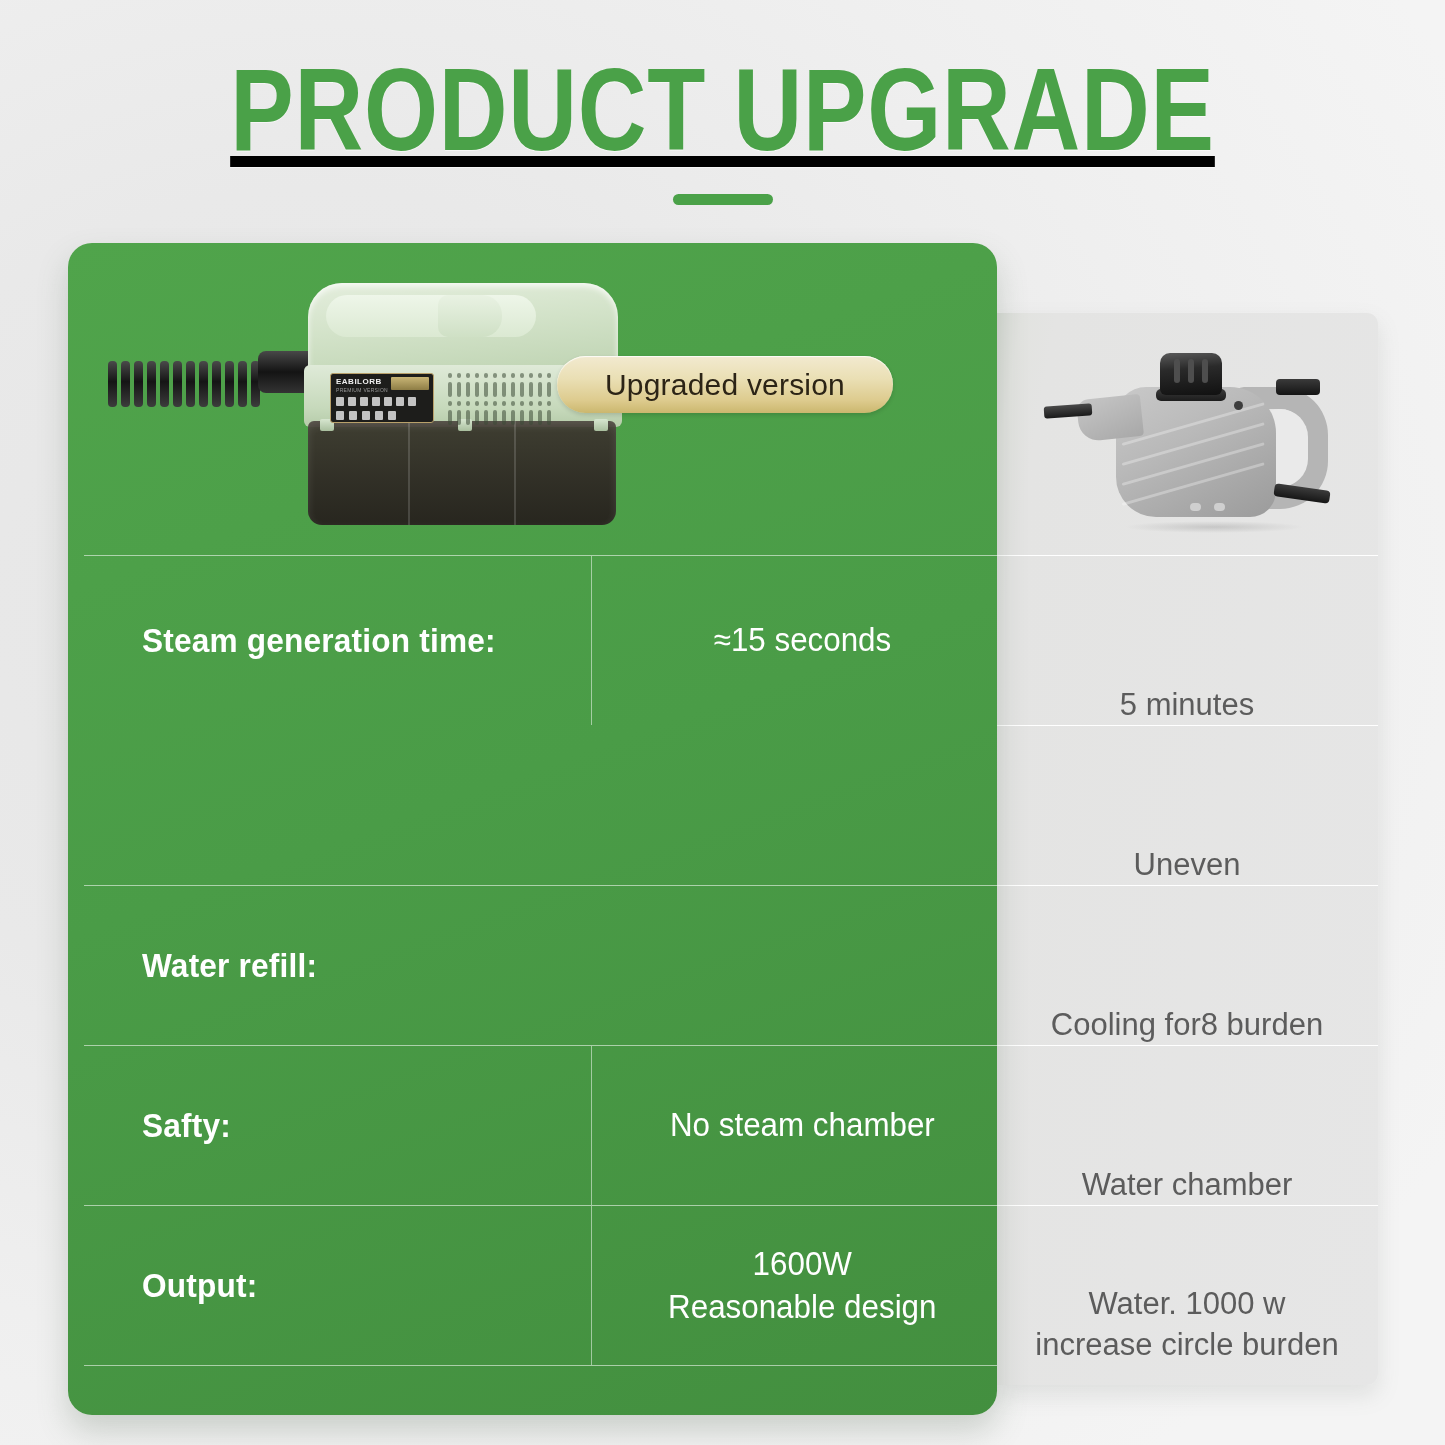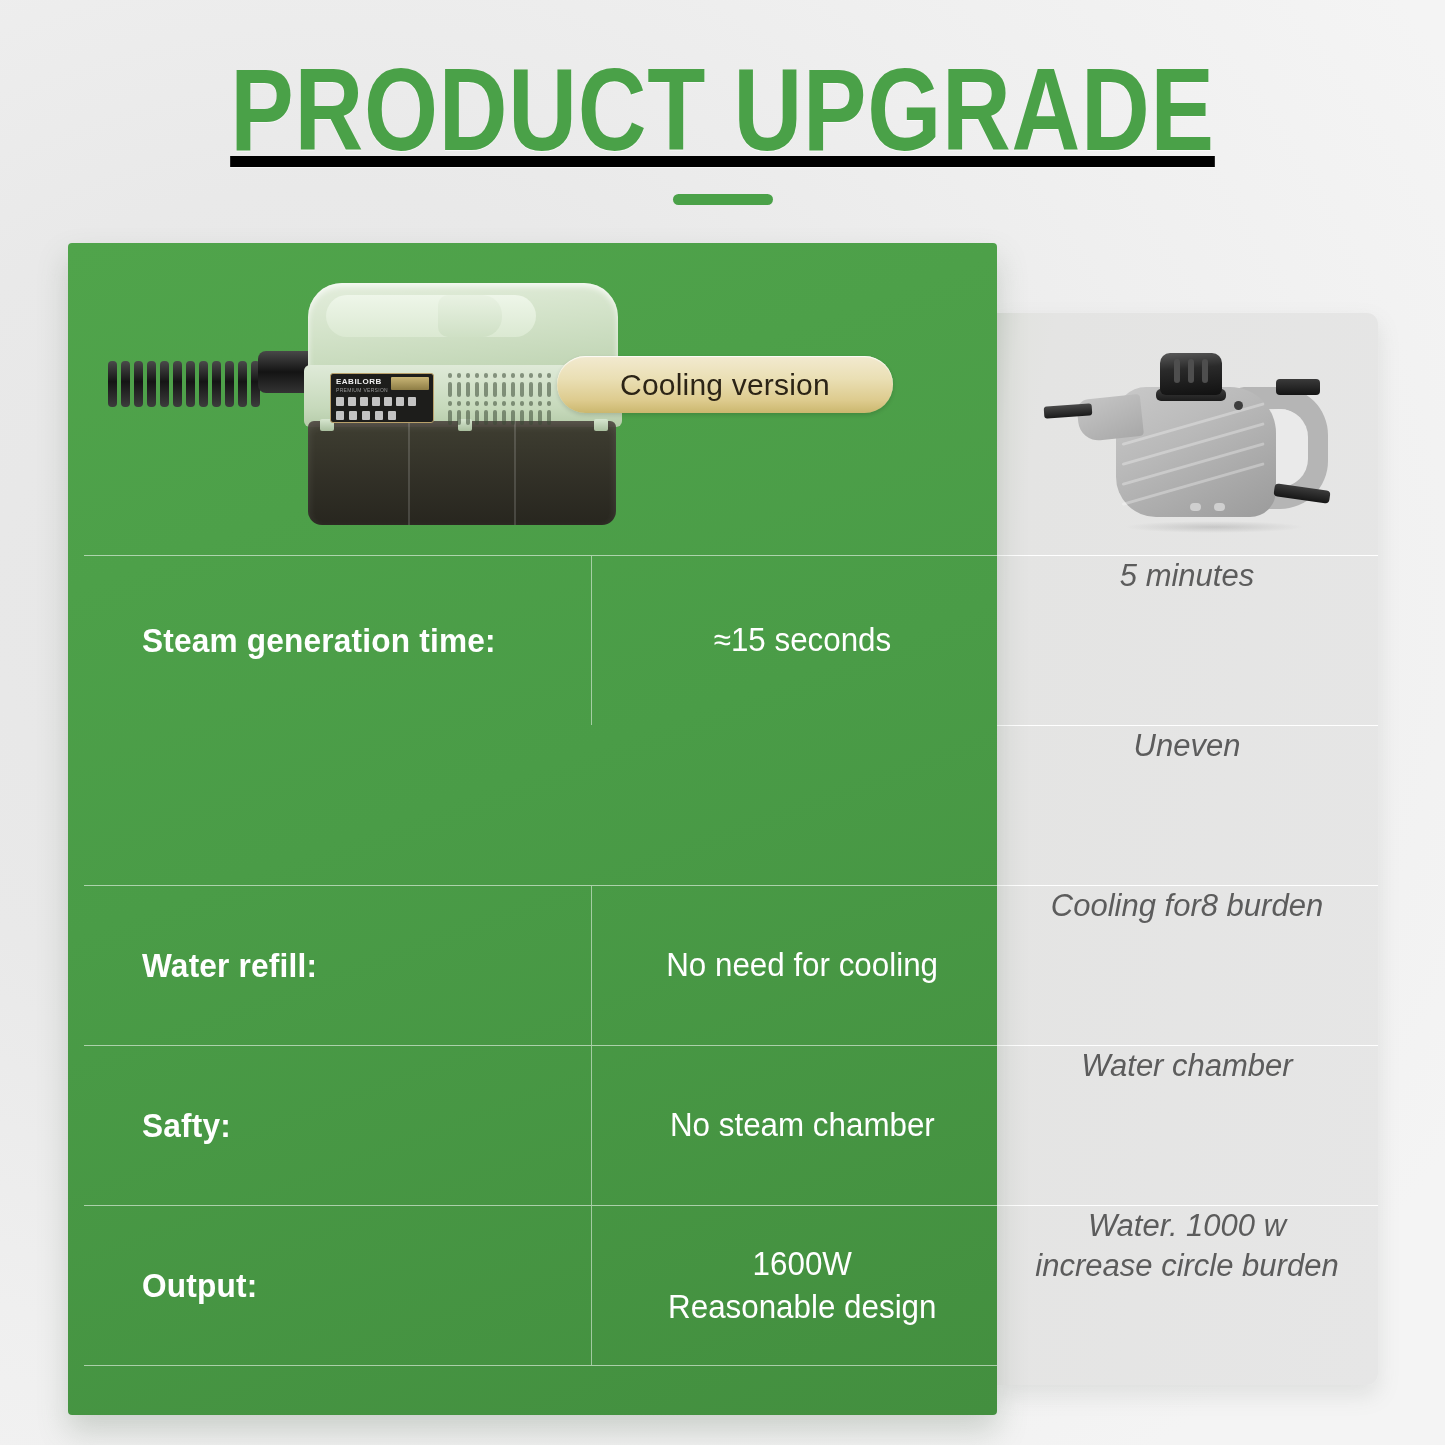--- a/index.html
+++ b/index.html
@@ -49,21 +49,21 @@
   .panel-old-img {
     position:absolute; left:0; top:0; width:382px; height:242px;
   }
 
   
   .panel-new {
     position:absolute;
     left:68px; top:243px;
     width:929px; height:1172px;
     background: linear-gradient(160deg, #50a44b 0%, #4a9c47 46%, #438f3f 100%);
-    border-radius:4px;
+    border-radius:24px;
     box-shadow: 0 16px 30px rgba(90,110,90,0.25);
     overflow:hidden;
   }
   .hero { position:absolute; left:0; top:0; width:929px; height:312px; }
 
   
   .badge {
     position:absolute;
     left:489px; top:113px;
     width:336px; height:57px;
@@ -93,23 +93,23 @@
     display:flex; flex-direction:column; align-items:center; justify-content:center;
     border-left:1.5px solid rgba(255,255,255,0.5);
     font-size:33px; color:#ffffff; text-align:center; line-height:1.28;
   }
   .cell-value span { transform:scaleX(0.95); display:block; }
 
   .grid-old { position:absolute; left:0; top:242px; width:382px; height:830px; }
   .row-old {
     position:absolute; left:0; width:382px;
     border-top:1.5px solid #ffffff;
-    display:flex; flex-direction:column; align-items:center; justify-content:flex-start;
+    display:flex; flex-direction:column; align-items:center; justify-content:flex-end;
     text-align:center;
-    font-size:31px; color:#5c5c5c; line-height:1.30;font-style:italic;
+    font-size:31px; color:#5c5c5c; line-height:1.30;
   }
   .row-old span { display:block; }
 
   
   .steamer-new { position:absolute; left:40px; top:30px; width:520px; height:260px; }
   .hose {
     position:absolute; left:0px; top:88px; width:176px; height:46px;
   }
   .hose-seg {
     position:absolute; top:0; width:9px; height:100%;
@@ -423,42 +423,39 @@
             <div class="vent-d"></div>
             <div class="vent-l"></div>
             <div class="vent-d"></div>
             <div class="vent-l"></div>
           </div>
       </div>
 
       <div class="side-knob"></div>
     </div>
 
-    <div class="badge">Cooling version</div>
+    <div class="badge">Upgraded version</div>
   </div>
 
   <div class="grid-new">
 
     <div class="row-new" style="top:0px; height:170px;">
       <div class="cell-label">
         <span>Steam generation time:</span>
       </div>
       <div class="cell-value">
         <span>≈15 seconds</span>
       </div>
     </div>
 
 
     <div class="row-new" style="top:330px; height:160px;">
       <div class="cell-label">
         <span>Water refill:</span>
       </div>
-      <div class="cell-value">
-        <span>No need for cooling</span>
-      </div>
     </div>
 
     <div class="row-new" style="top:490px; height:160px;">
       <div class="cell-label">
         <span>Safty:</span>
       </div>
       <div class="cell-value">
         <span>No steam chamber</span>
       </div>
     </div>

